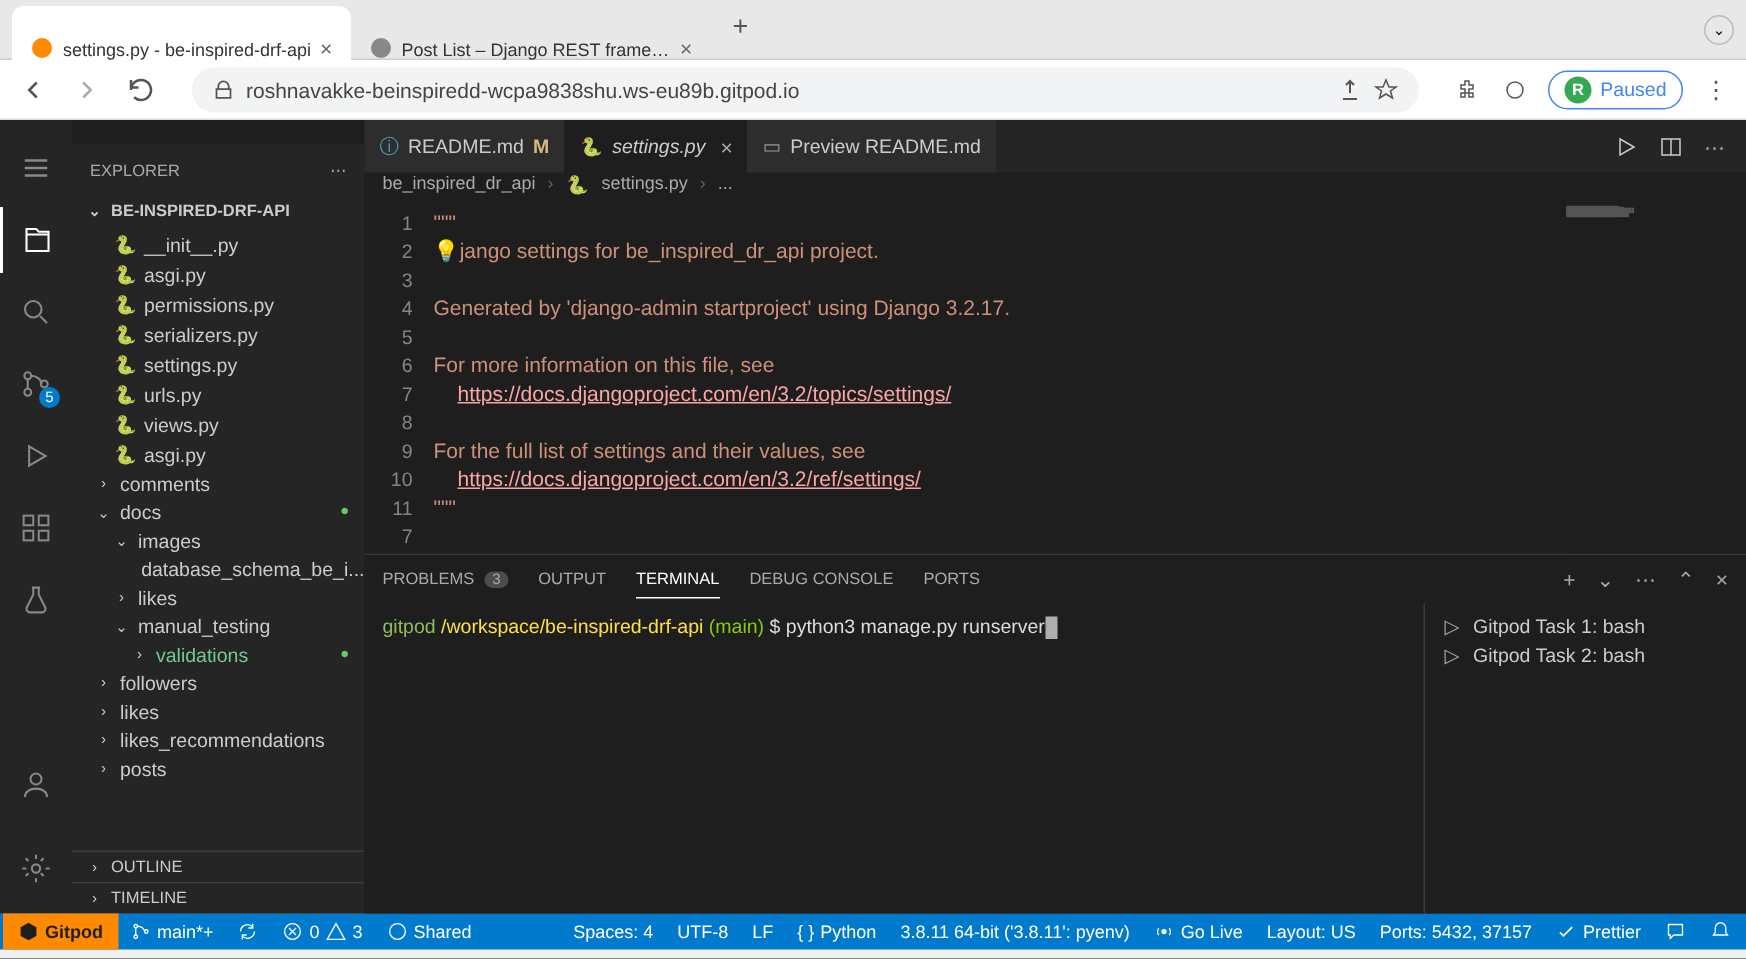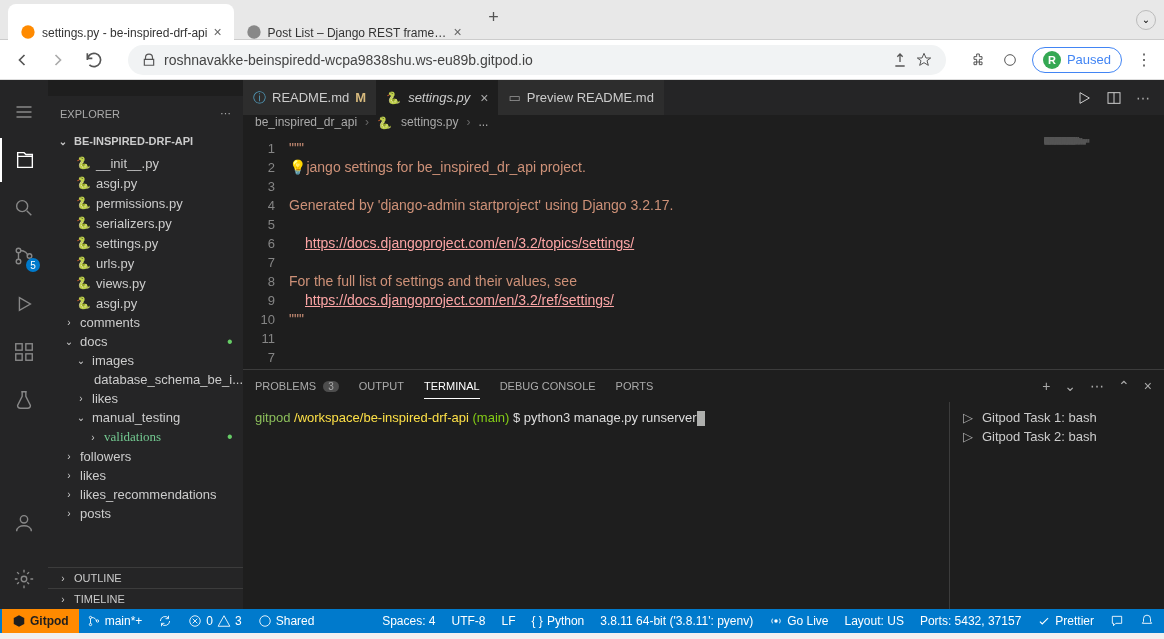--- a/index.html
+++ b/index.html
@@ -36,21 +36,21 @@
 .act-bottom { margin-top: auto; margin-bottom: 8px; }
 
 .sidebar { width: 195px; background: #252526; display: flex; flex-direction: column; font-size: 13px; margin-top: 16px; }
 .sidebar-header { display: flex; align-items: center; justify-content: space-between; padding: 8px 12px; height: 35px; text-transform: uppercase; font-size: 11px; color: #aaa; }
 .sidebar-title-row { padding: 4px 8px; font-size: 11px; font-weight: bold; text-transform: uppercase; display: flex; align-items: center; gap: 4px; }
 .file-tree { flex: 1; overflow-y: auto; padding-top: 2px; }
 .tree-item { display: flex; align-items: center; gap: 4px; padding: 2px 0 2px 4px; cursor: pointer; font-size: 13px; white-space: nowrap; overflow: hidden; }
 .pylogo { width: 16px; height: 16px; display: inline-flex; align-items: center; justify-content: center; color: #4b8bbe; font-size: 12px; }
 .chev { width: 14px; display: inline-flex; justify-content: center; font-size: 10px; color: #ccc; }
 .mod-dot { width: 8px; height: 8px; font-size: 16px; color: #6c6; margin-left: auto; margin-right: 8px; line-height: 8px; }
-.tree-green { color: #73c991; font-family: Liberation Serif, serif; }
+.tree-green { color: #73c991; }
 .outline-sect { border-top: 1px solid #3c3c3c; padding: 4px 8px; font-size: 11px; text-transform: uppercase; display: flex; align-items: center; gap: 4px; }
 
 .editor-area { flex: 1; display: flex; flex-direction: column; background: #1e1e1e; }
 .editor-tabs { display: flex; align-items: center; height: 35px; background: #252526; }
 .ed-tab { display: flex; align-items: center; gap: 6px; padding: 0 10px; height: 35px; font-size: 13px; background: #2d2d2d; cursor: pointer; }
 .ed-tab.active { background: #1e1e1e; }
 .ed-tab .ed-close { color: #aaa; font-size: 14px; margin-left: 4px; }
 .ed-tab .mod { color: #d7ba7d; font-weight: bold; }
 .ed-tabs-right { margin-left: auto; display: flex; gap: 14px; padding: 0 14px; color: #aaa; font-size: 14px; }
 .breadcrumb-bar { height: 22px; display: flex; align-items: flex-start; font-size: 12px; padding: 0 12px; color: #aaa; gap: 8px; }
@@ -391,20 +391,21 @@
           <div>10</div>
           <div>11</div>
           <div>7</div>
         </div>
       <div class="code-lines" id="code-lines">
           <div>"""</div>
           <div><span class="lightbulb">💡</span>jango settings for be_inspired_dr_api project.</div>
           <div>&nbsp;</div>
           <div>Generated by 'django-admin startproject' using Django 3.2.17.</div>
           <div>&nbsp;</div>
+          <div>For more information on this file, see</div>
           <div><span class="link">https://docs.djangoproject.com/en/3.2/topics/settings/</span></div>
           <div>&nbsp;</div>
           <div>For the full list of settings and their values, see</div>
           <div><span class="link">https://docs.djangoproject.com/en/3.2/ref/settings/</span></div>
           <div>"""</div>
           <div>&nbsp;</div>
         </div>
       <div class="minimap">
         <div class="minimap-lines">████████████████████
 ██████████████████

